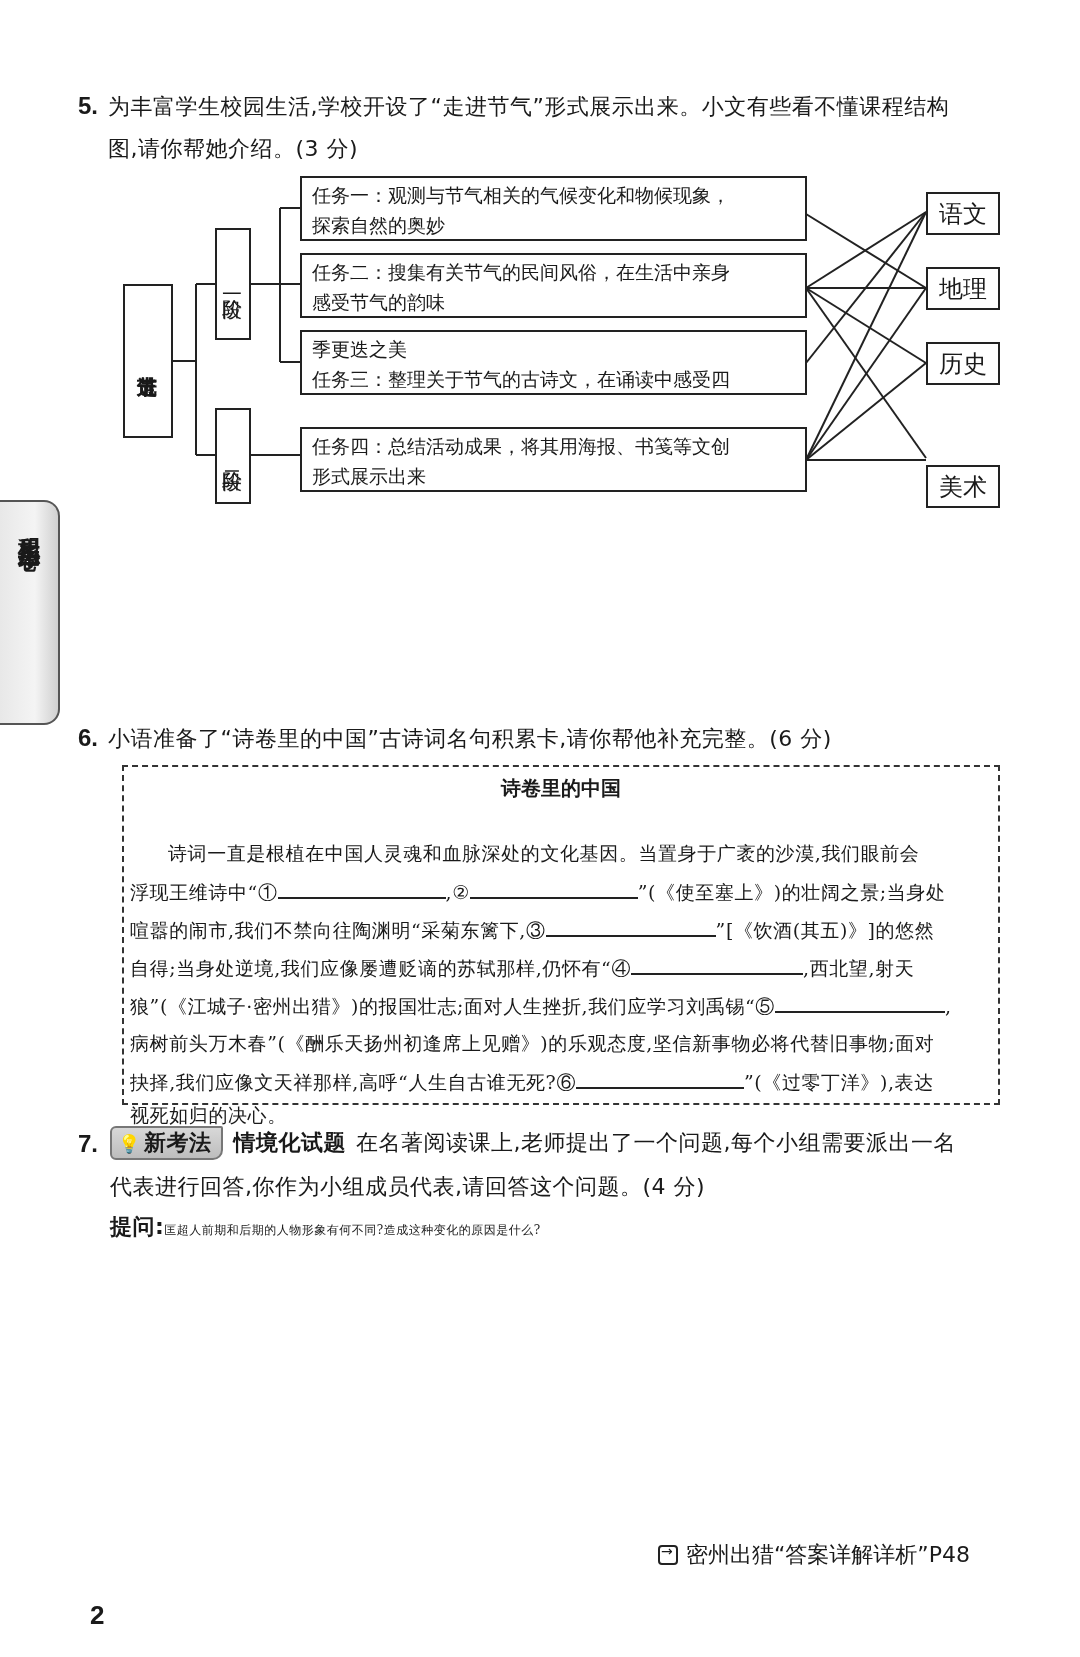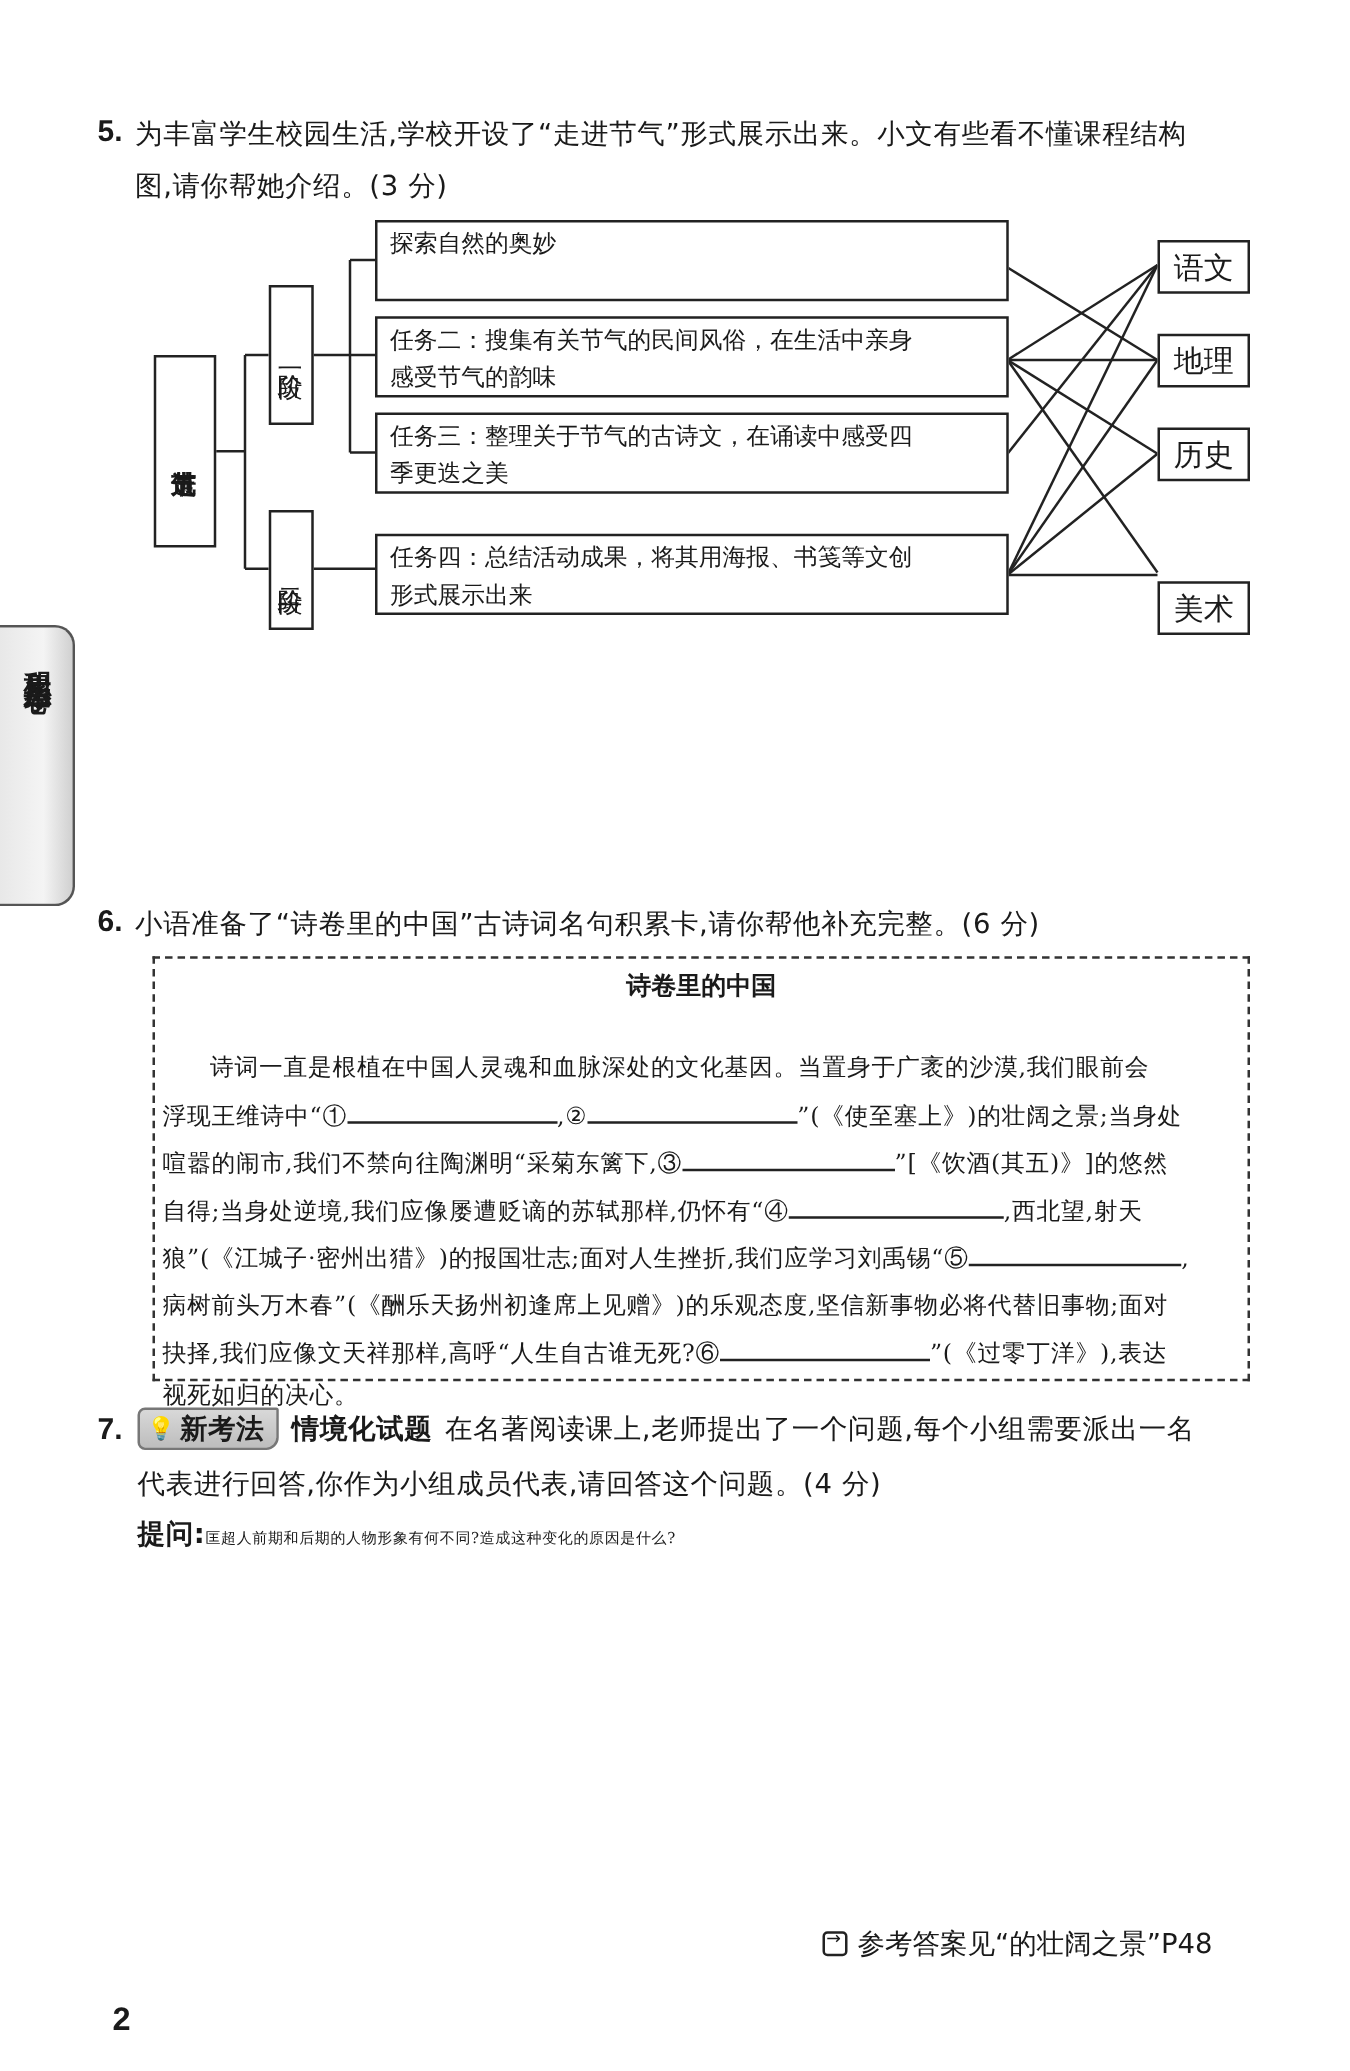--- a/index.html
+++ b/index.html
@@ -66,29 +66,30 @@
       <line x1="806" y1="460" x2="926" y2="363"></line>
       <line x1="806" y1="460" x2="926" y2="460"></line>
     </g>
   </svg>
 
   <div class="box vert" style="left:123px;top:284px;width:50px;height:154px;font-weight:bold;">走进节气</div>
   <div class="box vert" style="left:215px;top:228px;width:36px;height:112px;">阶段一</div>
   <div class="box vert" style="left:215px;top:408px;width:36px;height:96px;">阶段二</div>
 
   <div class="box task" style="left:300px;top:176px;width:507px;height:65px;">
+    <div>任务一：观测与节气相关的气候变化和物候现象，</div>
     <div>探索自然的奥妙</div>
   </div>
   <div class="box task" style="left:300px;top:253px;width:507px;height:65px;">
     <div>任务二：搜集有关节气的民间风俗，在生活中亲身</div>
     <div>感受节气的韵味</div>
   </div>
   <div class="box task" style="left:300px;top:330px;width:507px;height:65px;">
+    <div>季更迭之美</div>
     <div>任务三：整理关于节气的古诗文，在诵读中感受四</div>
-    <div>季更迭之美</div>
   </div>
   <div class="box task" style="left:300px;top:427px;width:507px;height:65px;">
     <div>任务四：总结活动成果，将其用海报、书笺等文创</div>
     <div>形式展示出来</div>
   </div>
 
   <div class="box subj" style="left:926px;top:192px;width:74px;height:43px;">语文</div>
   <div class="box subj" style="left:926px;top:267px;width:74px;height:43px;">地理</div>
   <div class="box subj" style="left:926px;top:342px;width:74px;height:43px;">历史</div>
   <div class="box subj" style="left:926px;top:437px;width:74px;height:43px;margin-top:28px;">美术</div>
@@ -134,15 +135,15 @@
   <span style="font-weight:bold;margin-right:10px;">情境化试题</span>
   <span>在名著阅读课上,老师提出了一个问题,每个小组需要派出一名</span>
 </div>
 <div class="abs qtext" style="left:110px;top:1172px;">代表进行回答,你作为小组成员代表,请回答这个问题。(4 分)</div>
 <div class="abs qtext" style="left:110px;top:1212px;">
   <span style="font-weight:bold;">提问:</span><span style="font-family:'DejaVu Serif',serif;font-size:12px;">匡超人前期和后期的人物形象有何不同?造成这种变化的原因是什么?</span>
 </div>
 
 <div class="footer">
   <span class="ref-icon"></span>
-  <span>参考答案见“的壮阔之景”P48</span>
+  <span>密州出猎“答案详解详析”P48</span>
 </div>
 <div class="abs qnum" style="left:90px;top:1600px;font-size:26px;">2</div>
 
 </body></html>

